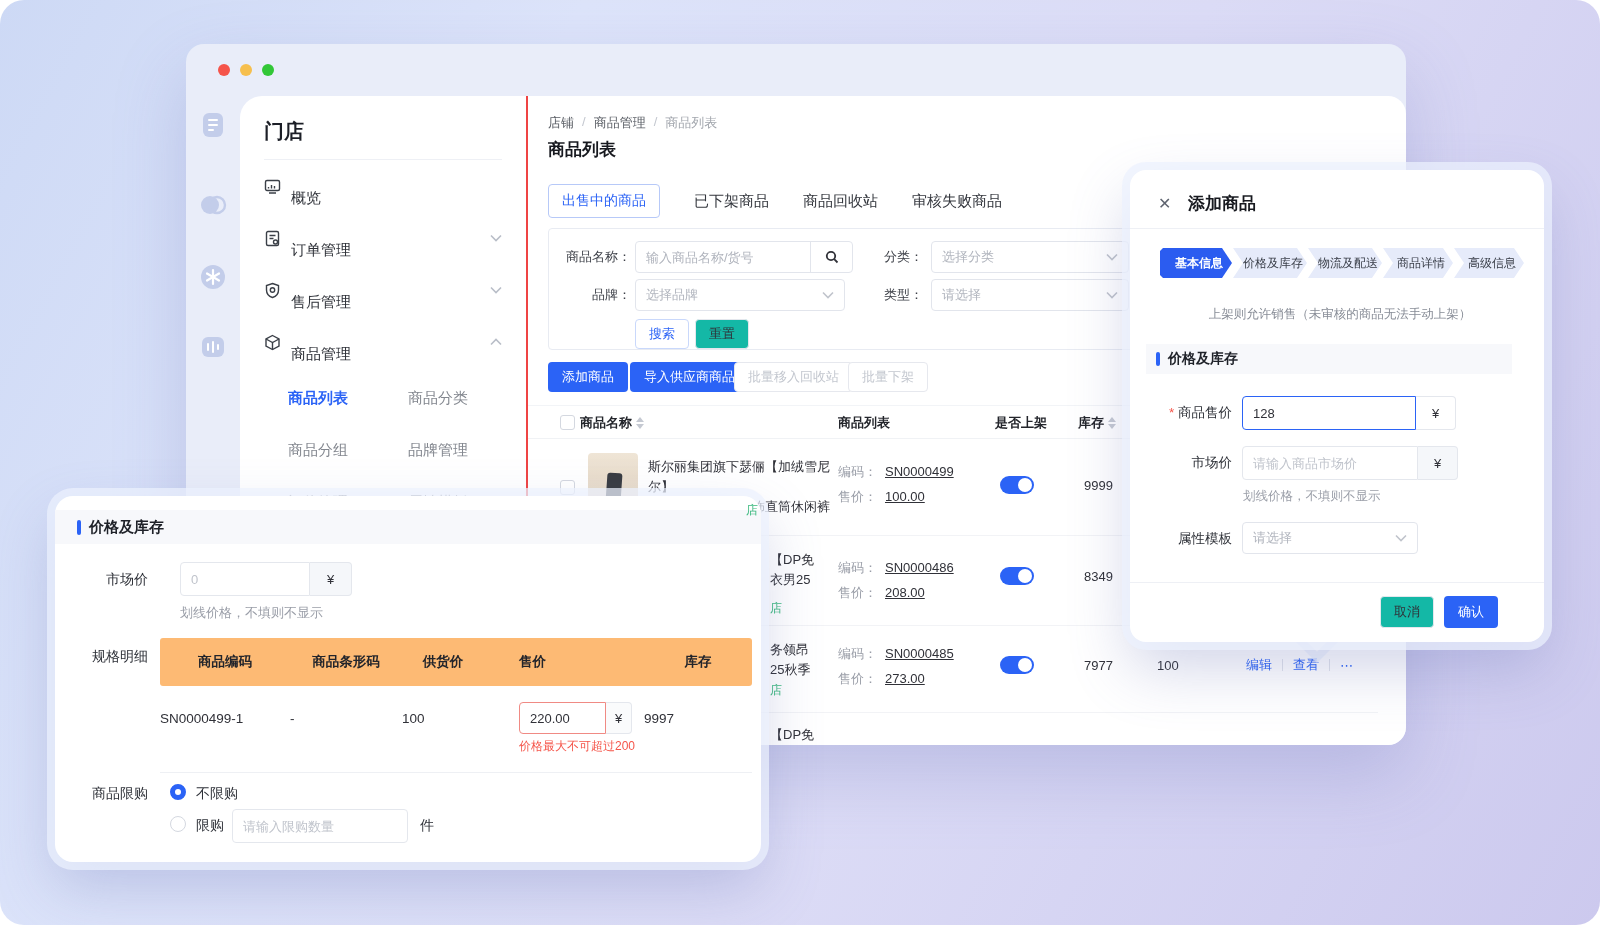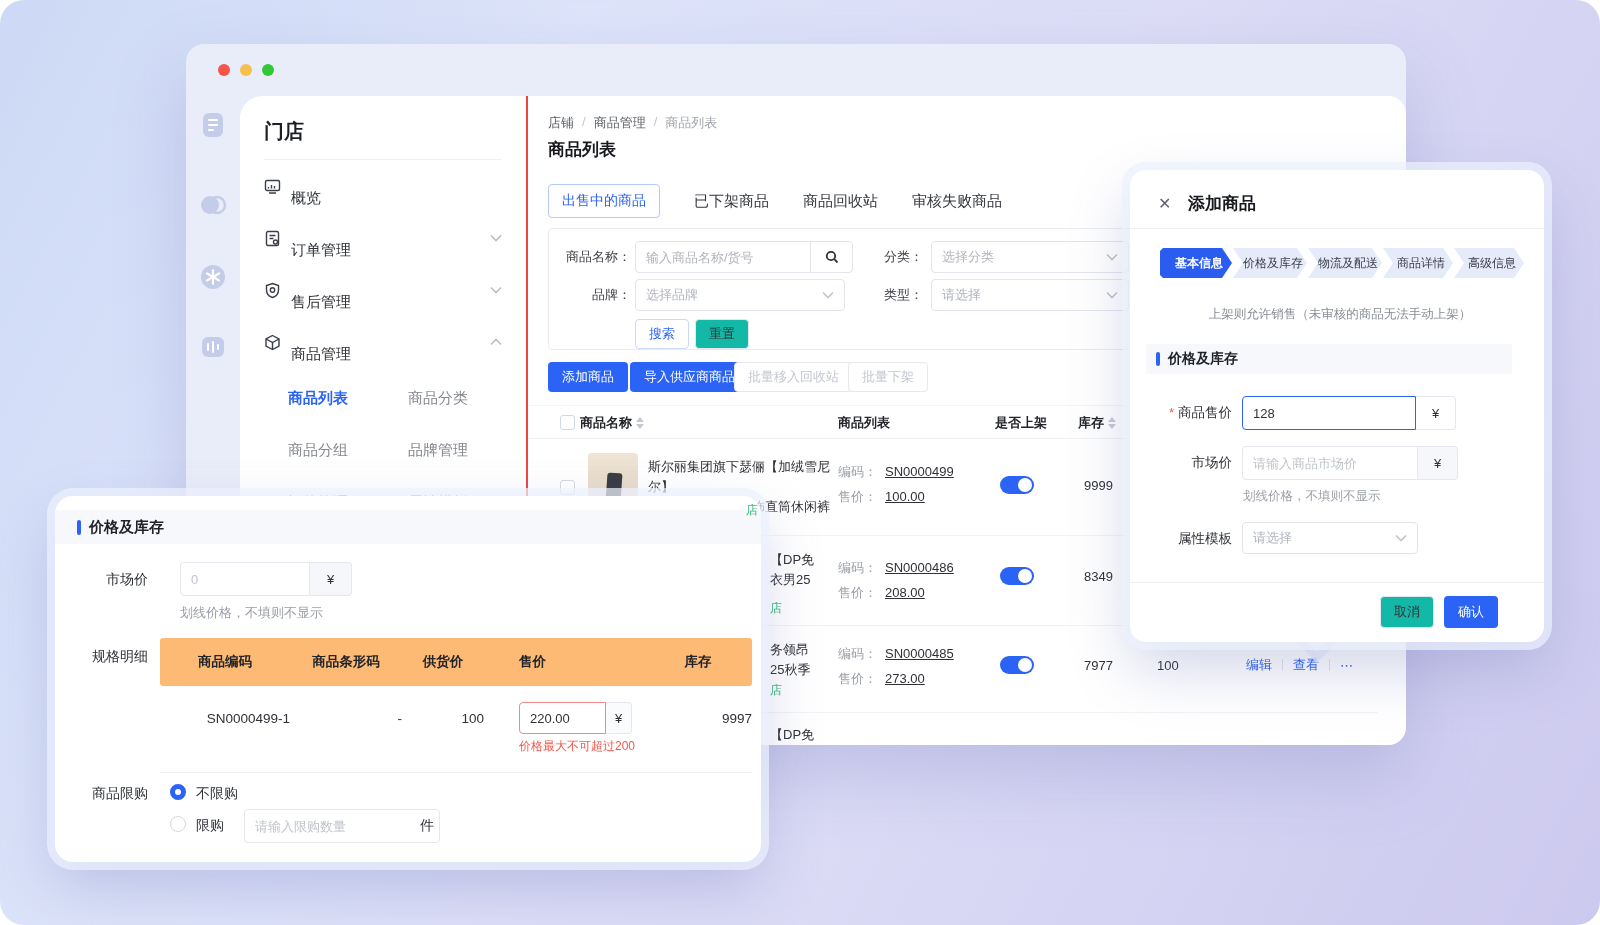--- a/index.html
+++ b/index.html
@@ -82,21 +82,21 @@
 
   
   .inp { border:1px solid #e4e7ed; border-radius:4px; background:#fff; font-size:13px; color:#303138; padding:0 10px; outline:none; }
   .inp::placeholder { color:#c0c4cc; }
   .sfxbox { display:flex; align-items:center; justify-content:center; font-size:13px; color:#303138;
             border:1px solid #e4e7ed; border-left:none; border-radius:0 4px 4px 0; background:#f5f7fa; }
   .plabel { position:absolute; font-size:14px; color:#2e3138; font-weight:500; text-align:right; }
   .spec-h { display:grid; grid-template-columns:130px 112px 82px 160px 108px; align-items:center; height:48px; background:#fdba74; border-radius:3px; }
   .spec-h div { font-size:13.5px; font-weight:bold; color:#23252b; text-align:center; }
   .spec-r { display:grid; grid-template-columns:130px 112px 82px 160px 108px; align-items:center; height:64px; }
-  .spec-r > div { font-size:13.5px; color:#303138; text-align:right; }
+  .spec-r > div { font-size:13.5px; color:#303138; text-align:left; }
   .radio { width:16px; height:16px; border-radius:50%; background:#fff; cursor:pointer; }
   .radio.on { border:5px solid #2b63f6; } .radio.off { border:1px solid #d4d8e0; }
 
   
   .step { height:30px; display:flex; align-items:center; justify-content:center; font-size:12px; color:#383d47; background:#e6ebfa; padding-left:6px; }
   .step.first { clip-path:polygon(3px 0,calc(100% - 10px) 0,100% 50%,calc(100% - 10px) 100%,3px 100%,0 calc(100% - 3px),0 3px); }
   .step.mid { clip-path:polygon(0 0,calc(100% - 10px) 0,100% 50%,calc(100% - 10px) 100%,0 100%,10px 50%); }
   .step.active { background:#2b5cf0; color:#fff; font-weight:bold; }
 </style>
 </head>
@@ -401,21 +401,21 @@
       </div>
     </div>
 
     <div class="abs" style="left:105px;top:276px;width:592px;border-top:1px solid #eef0f4"></div>
 
     <div class="plabel" style="left:0;top:289px;width:93px">商品限购</div>
     <div class="radio on abs" style="left:115px;top:288px"></div>
     <div class="abs" style="left:141px;top:289px;font-size:14px;color:#2e3138">不限购</div>
     <div class="radio off abs" style="left:115px;top:320px"></div>
     <div class="abs" style="left:141px;top:321px;font-size:14px;color:#2e3138">限购</div>
-    <input class="inp abs" style="left: 177px; top: 313px; width: 196px; height: 34px; margin-left: 12px;" placeholder="请输入限购数量">
+    <input class="inp abs" style="left: 177px; top: 313px; width: 176px; height: 34px;" placeholder="请输入限购数量">
     <div class="abs" style="left:365px;top:321px;font-size:14px;color:#2e3138">件</div>
   </div>
 
   <div class="abs tagG" style="left:746px;top:502px;z-index:22">店</div>
 
   <div class="abs" style="left:1308px;top:630px;width:18px;height:18px;background:#fff;transform:rotate(45deg);z-index:29;box-shadow:0 0 0 8px rgba(236,241,254,.72)"></div>
 
   <div class="card" style="left:1130px;top:170px;width:414px;height:472px;z-index:30;border-radius:16px">
     <div class="abs" style="left:28px;top:24px;font-size:16px;color:#5f6470;cursor:pointer">✕</div>
     <div class="abs" style="left:58px;top:22px;font-size:17px;font-weight:bold;color:#17191f">添加商品</div>

